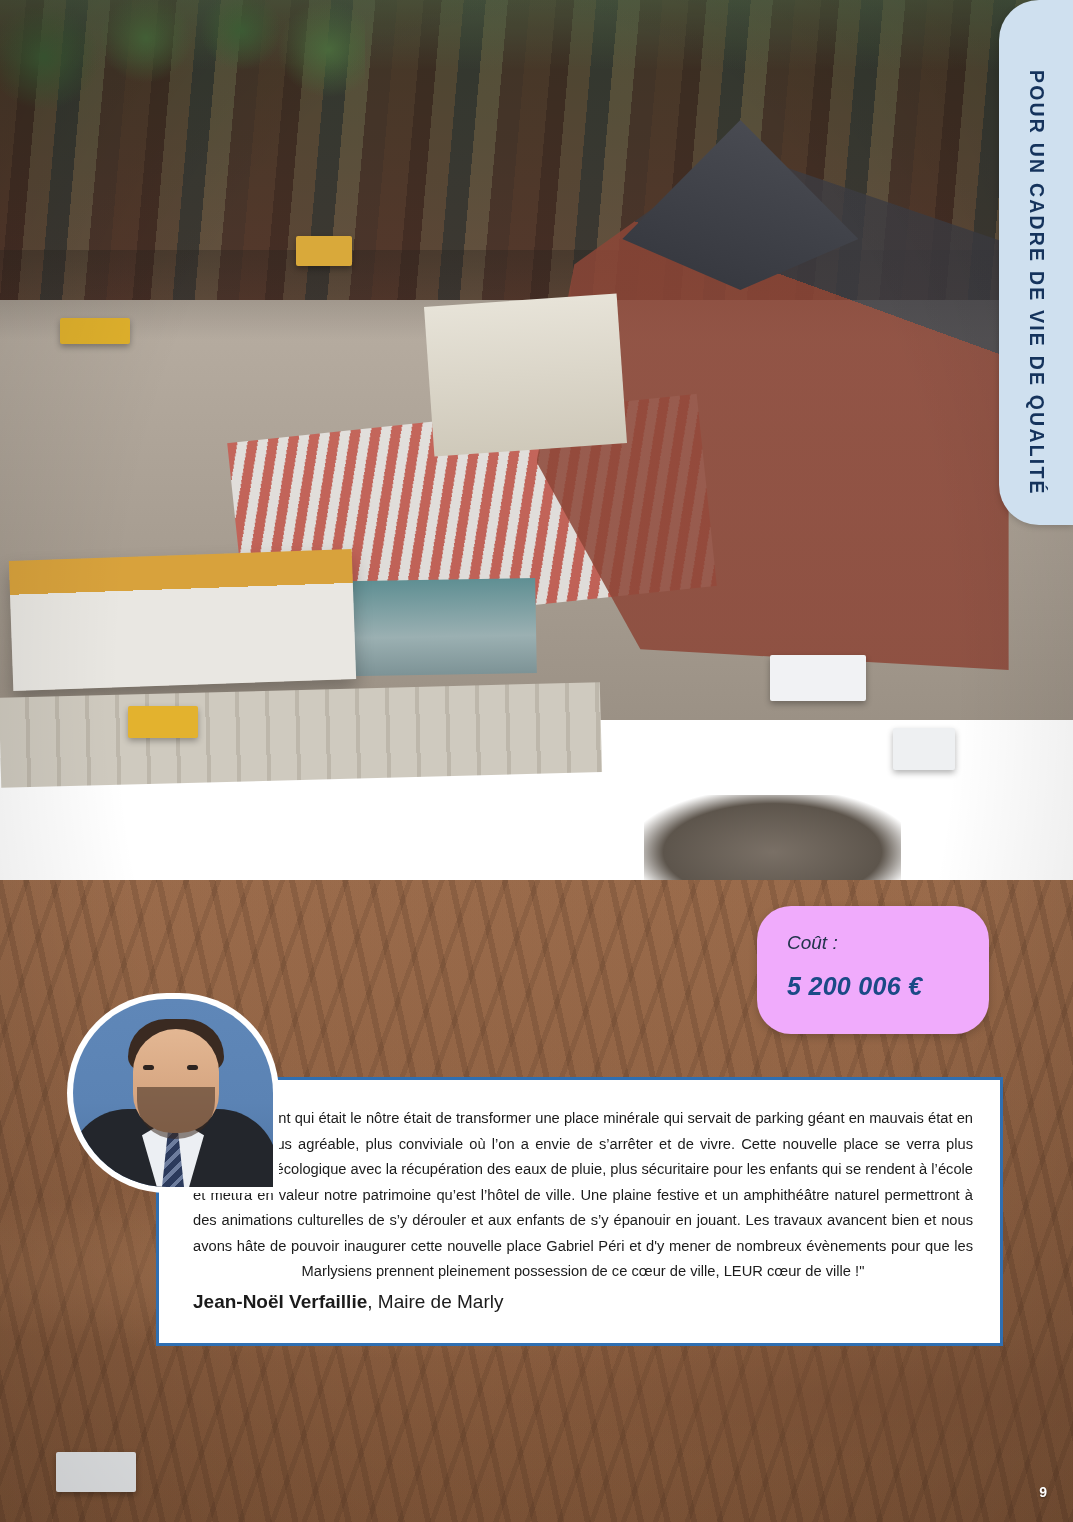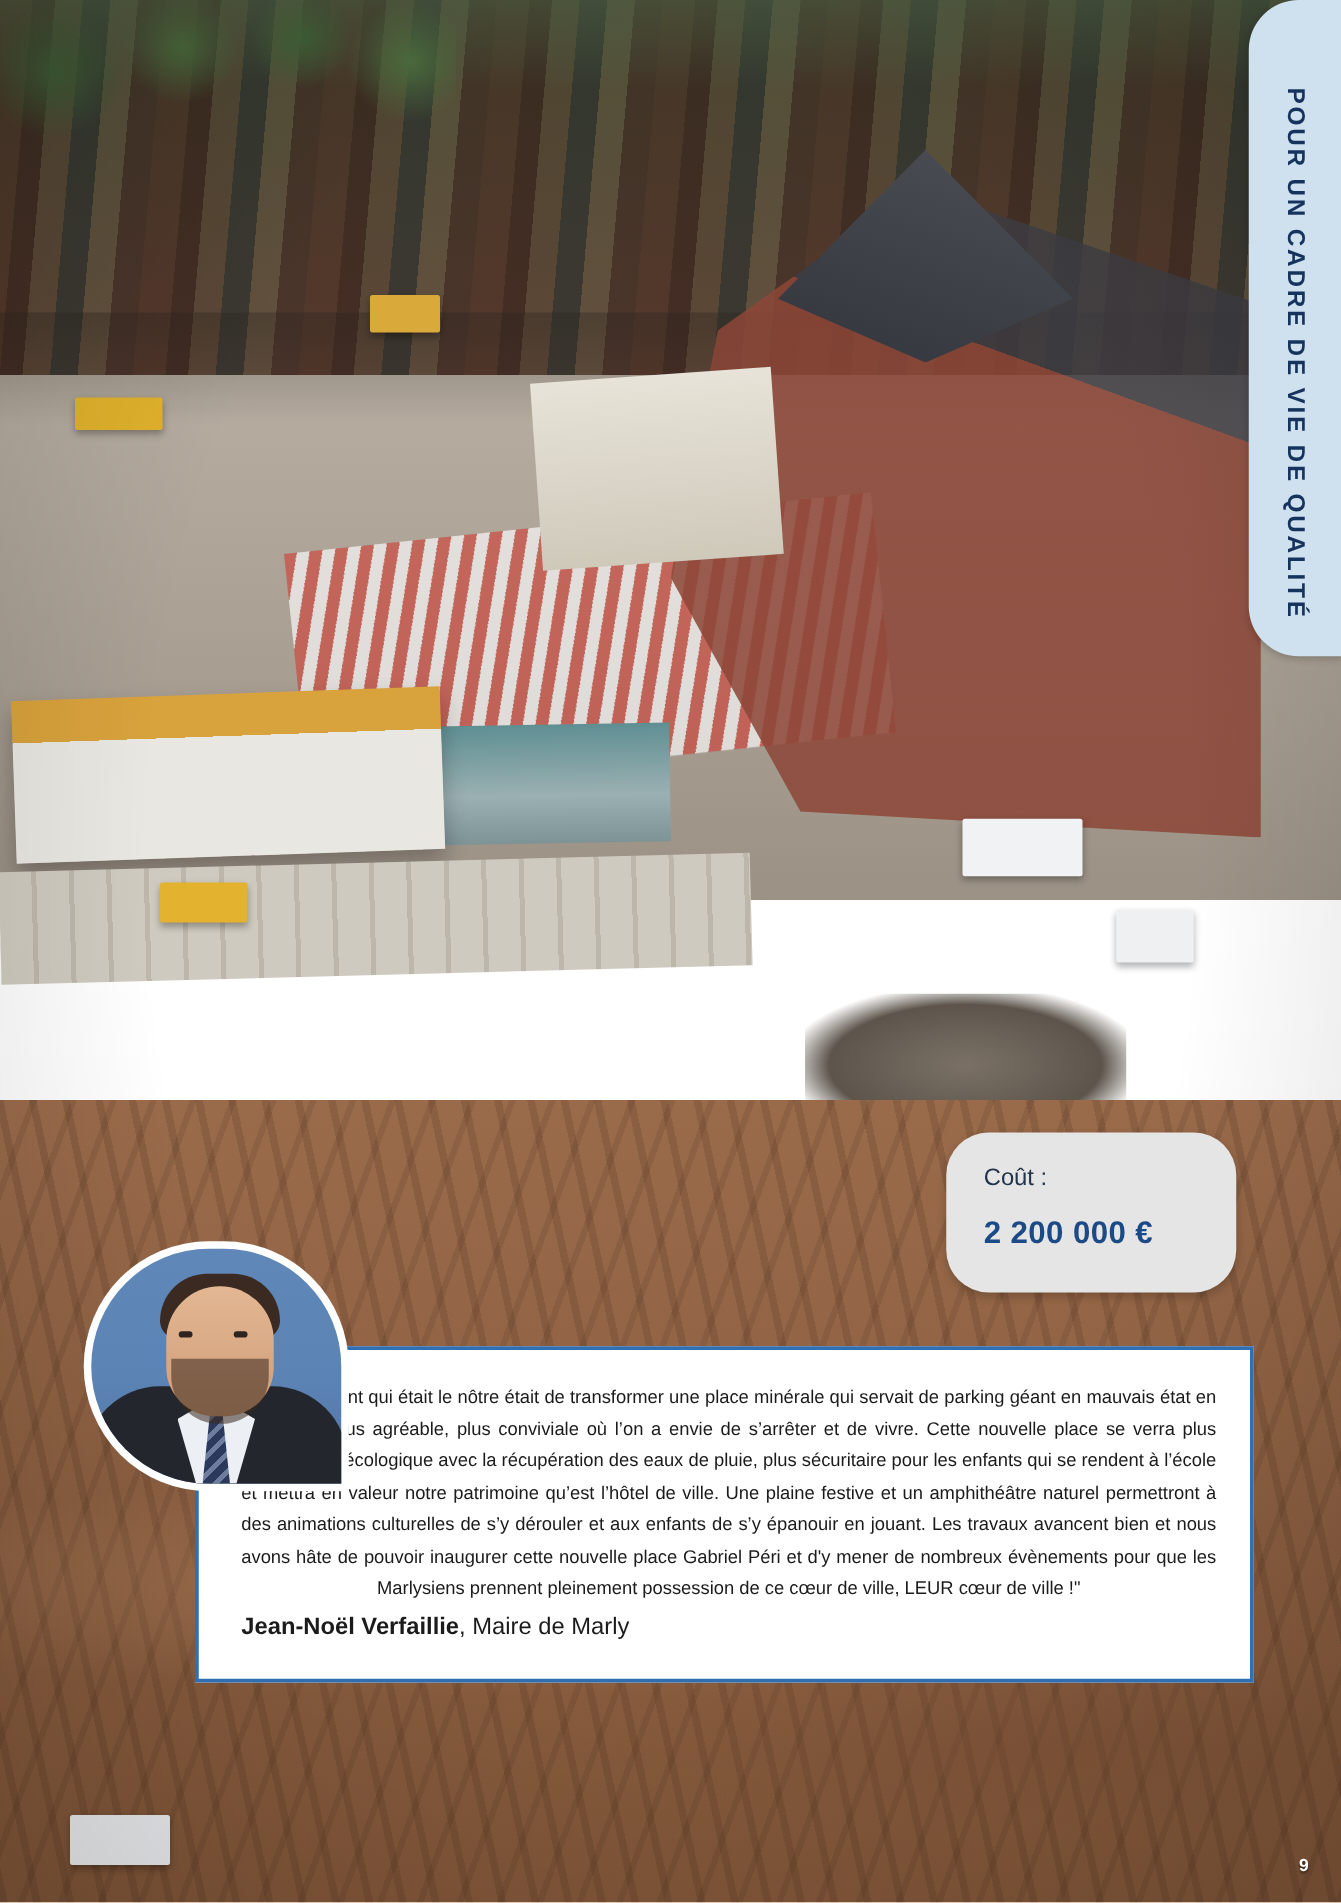--- a/index.html
+++ b/index.html
@@ -176,23 +176,24 @@
     box-sizing: border-box;
   }
 
   
   .cost-card {
     position: absolute;
     left: 757px;
     top: 906px;
     width: 232px;
     height: 128px;
-    background: #e5e5e5;
+    background: #f0abfc;
     border-radius: 34px;
     box-shadow: 0 3px 8px rgba(0,0,0,0.2);
+    font-style: italic;
   }
   .cost-label {
     position: absolute;
     left: 30px; top: 26px;
     font-size: 19px;
     color: #22344c;
   }
   .cost-value {
     position: absolute;
     left: 30px; top: 66px;
@@ -347,21 +348,21 @@
     <div class="veh" style="left:56px;top:1452px;width:80px;height:40px;background:#eceef0;"></div>
     <div class="vignette"></div>
   </div>
 
   <div class="side-tab">
     <div class="side-tab-text">POUR UN CADRE DE VIE DE QUALITÉ</div>
   </div>
 
   <div class="cost-card">
     <div class="cost-label">Coût :</div>
-    <div class="cost-value">2 200 000 €</div>
+    <div class="cost-value">5 200 006 €</div>
   </div>
 
   <div class="quote-card">
     <div class="quote-text">"L’engagement qui était le nôtre était de transformer une place minérale qui servait de parking géant en mauvais état en une place plus agréable, plus conviviale où l’on a envie de s’arrêter et de vivre. Cette nouvelle place se verra plus végétalisée, écologique avec la récupération des eaux de pluie, plus sécuritaire pour les enfants qui se rendent à l’école et mettra en valeur notre patrimoine qu’est l’hôtel de ville. Une plaine festive et un amphithéâtre naturel permettront à des animations culturelles de s’y dérouler et aux enfants de s’y épanouir en jouant. Les travaux avancent bien et nous avons hâte de pouvoir inaugurer cette nouvelle place Gabriel Péri et d'y mener de nombreux évènements pour que les Marlysiens prennent pleinement possession de ce cœur de ville, LEUR cœur de ville !"</div>
     <div class="quote-attrib">
       <b>Jean-Noël Verfaillie</b><span>, Maire de Marly</span>
     </div>
   </div>
 
   <div class="portrait-wrap">

